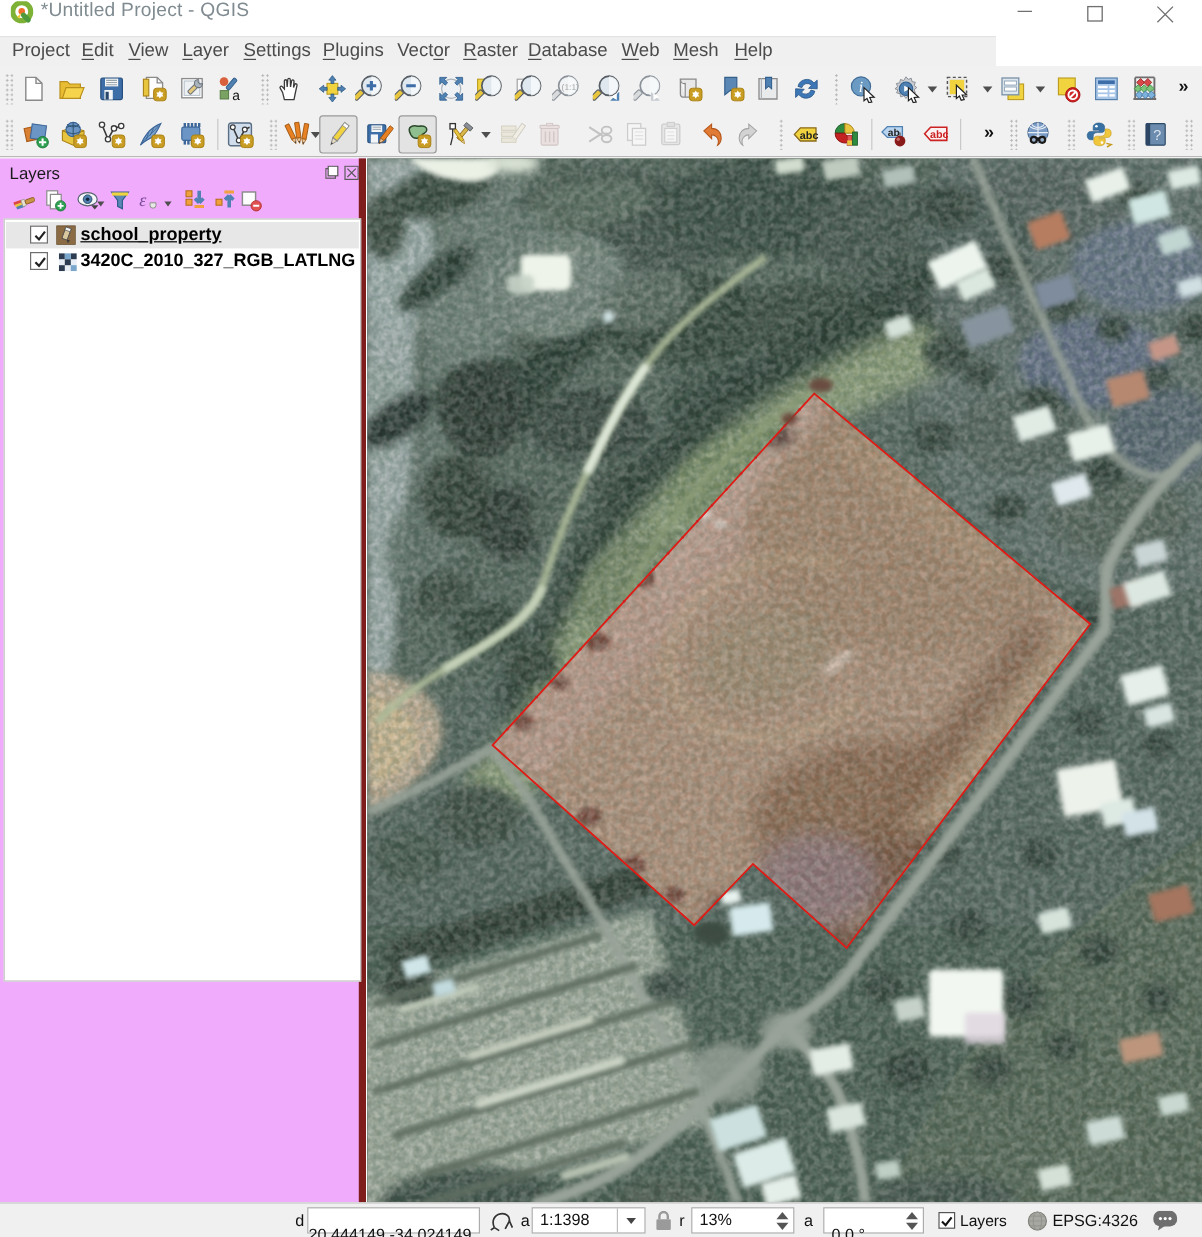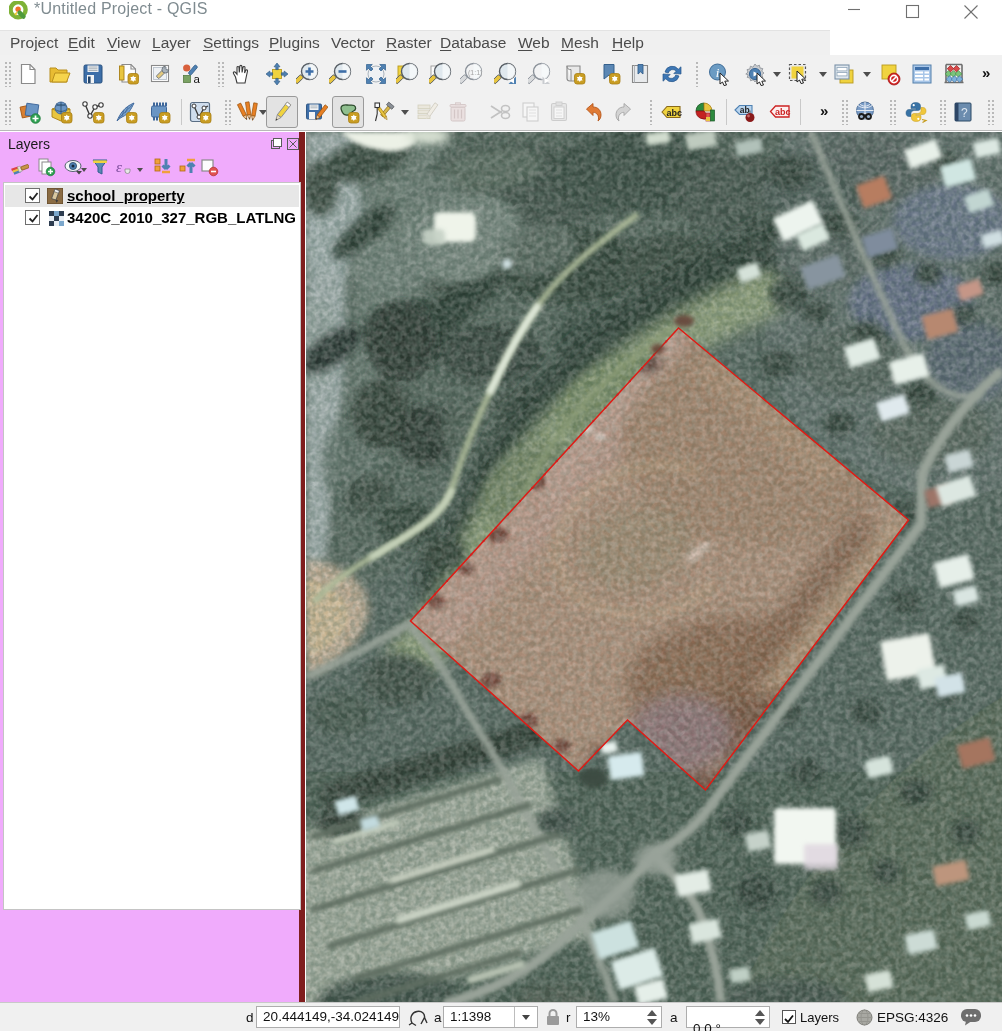--- a/index.html
+++ b/index.html
@@ -22,21 +22,21 @@
 .tbsep { position:absolute; width:1px; height:26px; top:6px; background:#c9c9c9; }
 .icon { position:absolute; width:24px; height:24px; top:7px; }
 .dd { position:absolute; top:17px; width:0; height:0; border-left:4px solid transparent; border-right:4px solid transparent; border-top:5px solid #4e4e4e; }
 .pressed { position:absolute; width:32px; height:32px; top:3px; background:#e3e3e3; border:1px solid #9a9a9a; border-radius:3px; }
 .chev { position:absolute; font-size:15px; font-weight:bold; color:#111; top:9px; }
 
 #layers-panel { left:0; top:132px; width:305px; height:870px; background:#f0abfc; border-right:6px solid #7f1d1d; }
 #layers-title { position:absolute; left:8px; top:4px; font-size:14px; color:#1a1a1a; }
 #panel-btns { position:absolute; right:8px; top:6px; }
 #layers-toolbar { position:absolute; left:6px; top:24px; height:22px; }
-#layers-list { position:absolute; left:3px; top:50px; width:298px; height:728px; border:1px solid #c4c4c4; background:#fff; }
+#layers-list { position:absolute; left:3px; top:50px; width:298px; height:636px; border:1px solid #c4c4c4; background:#fff; }
 .lrow { position:absolute; left:1px; width:294px; height:22px; }
 .lrow.sel { background:#e7e7e7; }
 .lcheck { position:absolute; left:20px; top:3px; width:15px; height:15px; background:#fff; border:1px solid #6e6e6e; }
 .lcheck svg { position:absolute; left:1px; top:1px; }
 .lname { position:absolute; left:62px; top:2px; font-size:15px; font-weight:bold; color:#000; }
 
 #map { left:306px; top:132px; width:696px; height:870px; background:#5e6e61; overflow:hidden; }
 
 #statusbar { left:0; top:1002px; width:1002px; height:29px; background:#f0f0f0; border-top:1px solid #c9c9c9; }
 .sbox { position:absolute; top:3px; height:22px; background:#fff; border:1px solid #adadad; font-size:13.5px; color:#111; }
@@ -858,21 +858,21 @@
           <circle cx="141.0" cy="449.0" r="1.1" fill="#d02020"></circle>
           <circle cx="128.9" cy="462.4" r="1.1" fill="#d02020"></circle>
           <circle cx="116.7" cy="475.7" r="1.1" fill="#d02020"></circle>
           <ellipse cx="378" cy="189" rx="10" ry="6" fill="#66443a" filter="url(#b2)" opacity="0.9"></ellipse>
           <ellipse cx="352" cy="217" rx="7" ry="5" fill="#6b4438" filter="url(#b2)" opacity="0.9"></ellipse>
         </g>
 </svg></div>
 
 <div class="abs" id="statusbar">
   <div class="slabel" style="left:246px">d</div>
-  <div class="sbox" style="left:256px;width:144px;text-align:right;padding-top:2px">20.444149,-34.024149</div>
+  <div class="sbox" style="left:256px;width:144px;text-align:left;padding-top:14px">20.444149,-34.024149</div>
   <svg style="position:absolute;left:407px;top:4px" width="21" height="21" viewBox="0 0 21 21">
     <g stroke="#333" stroke-width="1.4" fill="none">
       <path d="M5 16 C2.5 11 4.5 5.5 10 4.5 C15 3.5 18 7 17.5 10.5"></path>
       <path d="M14 17 L17.5 10.5 L20 16"></path>
       <path d="M5 16 L9 18.5 M5 16 L2 18"></path>
     </g>
   </svg>
   <div class="slabel" style="left:434px">a</div>
   <div class="sbox" style="left:443px;width:95px">
     <span style="position:absolute;left:6px;top:2px">1:1398</span>

